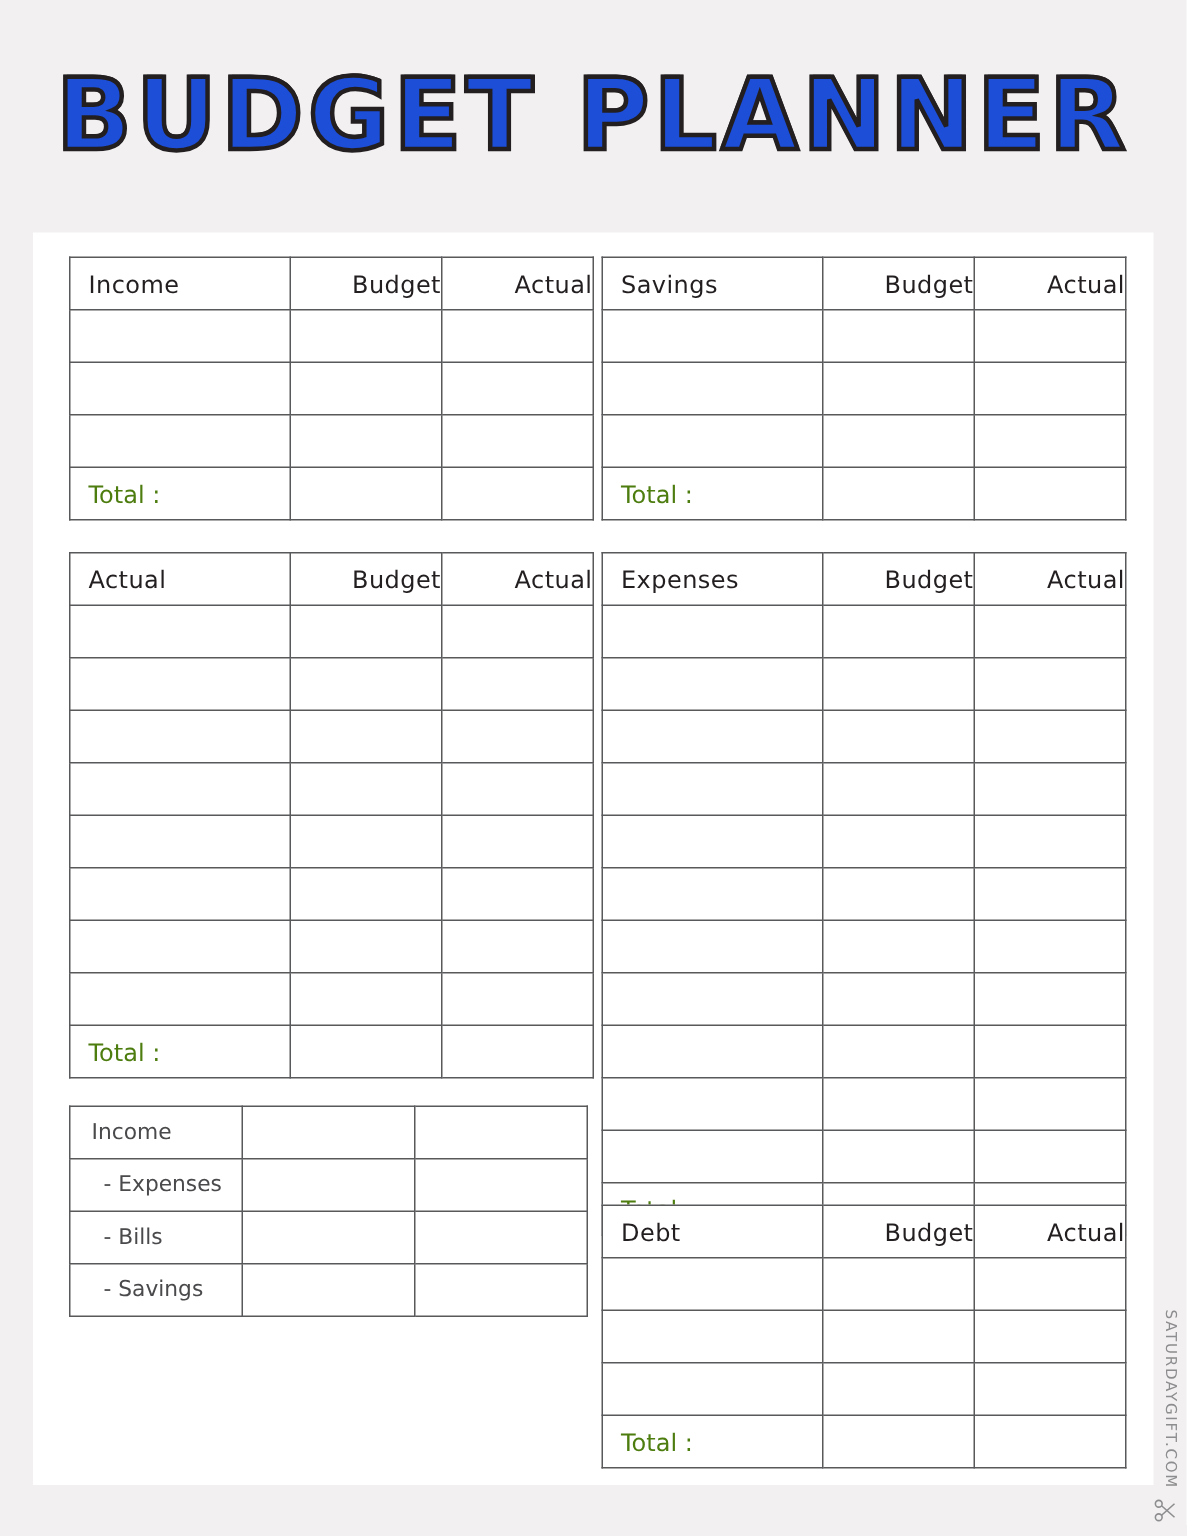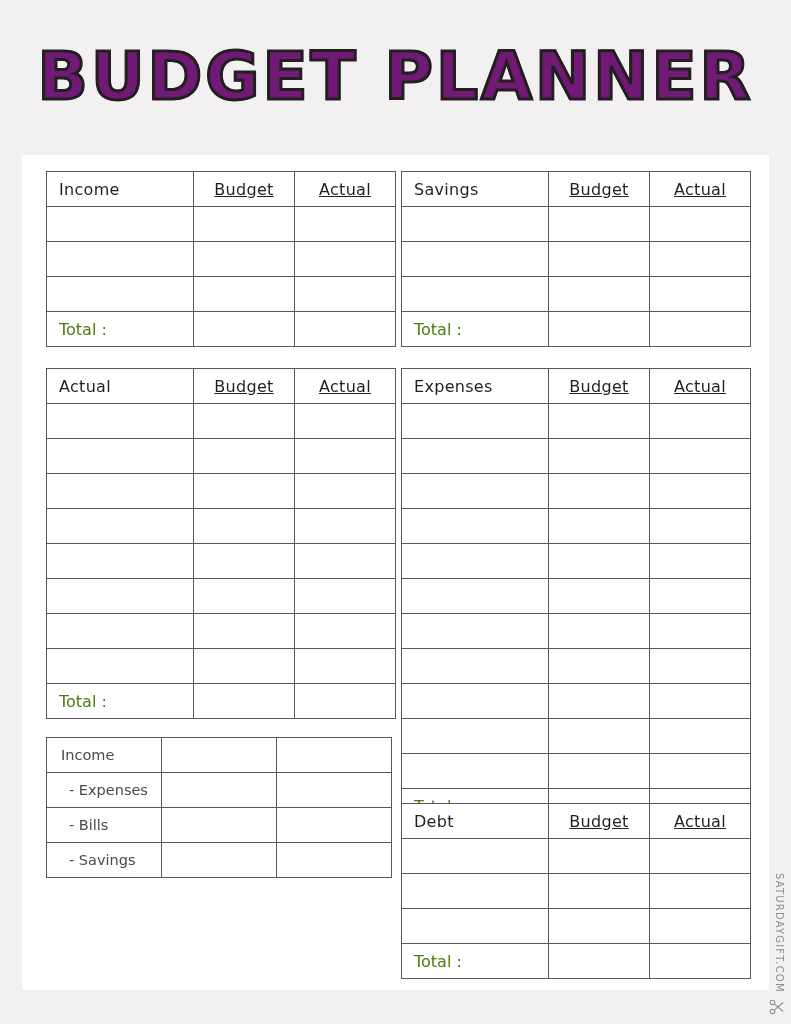--- a/index.html
+++ b/index.html
@@ -19,21 +19,21 @@
   .title {
     position: absolute;
     top: 44px;
     left: 0;
     width: 791px;
     text-align: center;
     font-family: "DejaVu Sans", sans-serif;
     font-size: 66px;
     font-weight: bold;
     letter-spacing: 3px;
-    color: #701a75;
+    color: #1d4ed8;
     -webkit-text-stroke: 3px #231f20;
     text-shadow:
       -1px -1px 0 #231f20,
        1px -1px 0 #231f20,
       -1px  1px 0 #231f20,
        1px  1px 0 #231f20;
     line-height: 1;
     user-select: none;
   }
 
@@ -69,22 +69,21 @@
   .hcell {
     padding-left: 12px;
     font-family: "DejaVu Sans", sans-serif;
     font-size: 16px;
     color: #231f20;
     letter-spacing: 0.3px;
     white-space: nowrap;
   }
   .hcell.center {
     padding-left: 0;
-    text-align: center;
-    text-decoration: underline;
+    text-align: right;
   }
   .totalcell {
     padding-left: 12px;
     font-size: 16px;
     color: #4d7c0f;
     white-space: nowrap;
   }
   .labelcell {
     padding-left: 14px;
     font-size: 14.5px;

